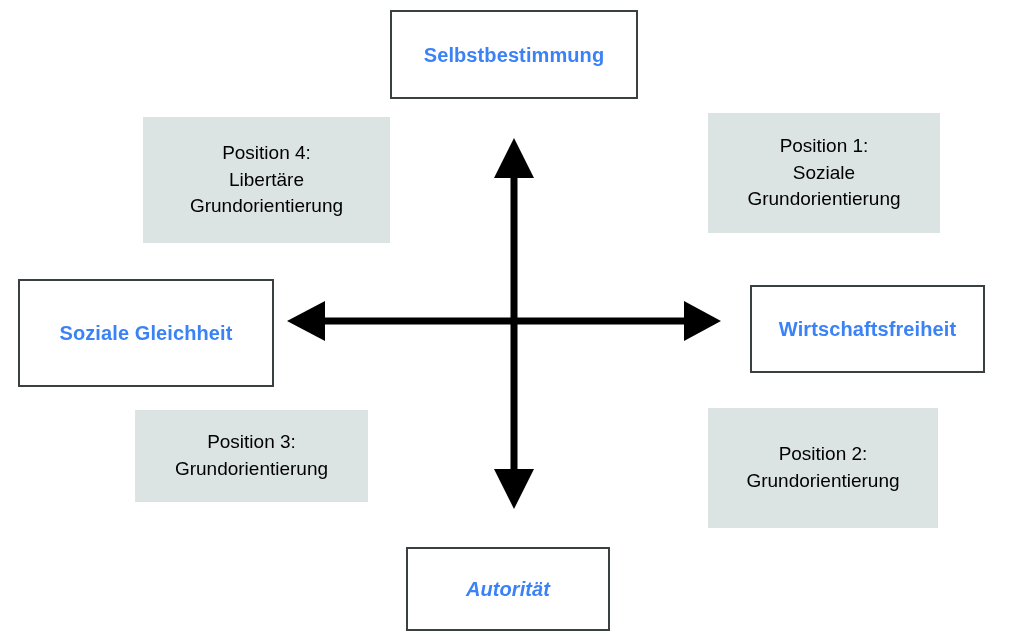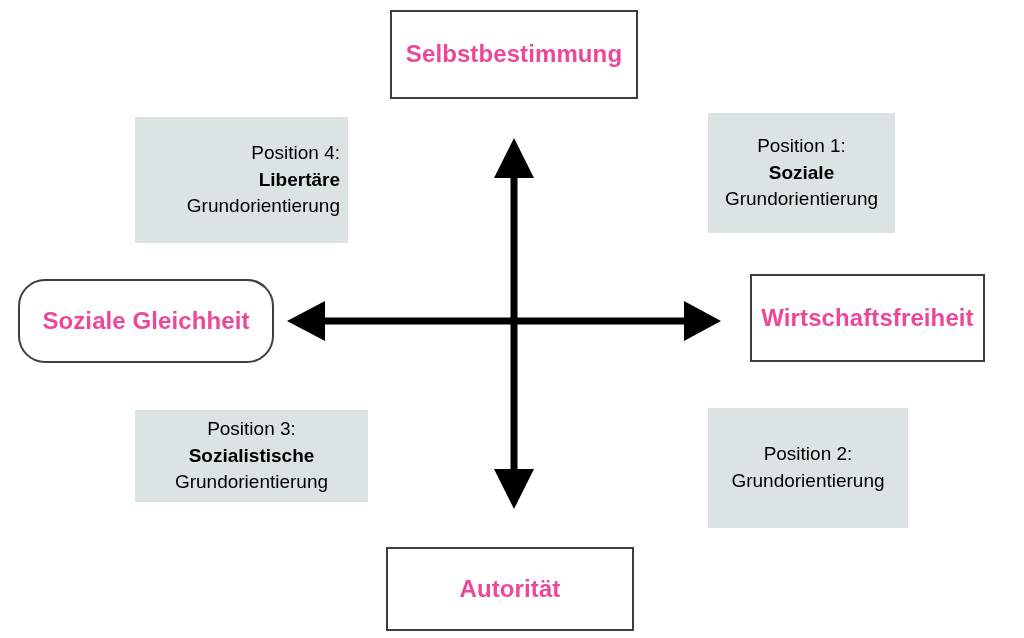--- a/index.html
+++ b/index.html
@@ -23,58 +23,58 @@
     position: absolute;
     box-sizing: border-box;
     background: #ffffff;
     border: 2px solid #3a3f42;
     display: flex;
     align-items: center;
     justify-content: center;
     text-align: center;
   }
   .axis-box .axis-label {
-    font-size: 24px;
+    font-size: 20px;
     font-weight: bold;
-    color: #ec4899;
+    color: #3b82f6;
     letter-spacing: 0.1px;
     line-height: 1.2;
   }
 
   #box-selbstbestimmung { left: 390px; top: 10px;  width: 248px; height: 89px; }
-  #box-autoritaet       { left: 386px; top: 547px; width: 248px; height: 84px; }
-  #box-soziale          { left: 18px;  top: 279px; width: 256px; height: 84px; border-radius: 27px; }
-  #box-wirtschaft       { left: 750px; top: 274px; width: 235px; height: 88px; }
+  #box-autoritaet       { left: 406px; top: 547px; width: 204px; height: 84px; font-style: italic; }
+  #box-soziale          { left: 18px;  top: 279px; width: 256px; height: 108px; }
+  #box-wirtschaft       { left: 750px; top: 285px; width: 235px; height: 88px; }
 
   
   .quad-box {
     position: absolute;
     box-sizing: border-box;
     background: #dce4e3;
     display: flex;
     flex-direction: column;
     align-items: center;
     justify-content: center;
     text-align: center;
     padding: 4px 8px;
   }
   .quad-box .q-line {
     font-size: 19px;
     color: #000000;
     line-height: 1.42;
     white-space: nowrap;
   }
   .quad-box .q-line.strong {
-    font-weight: bold;
+    font-weight: normal;
   }
 
-  #quad-pos4 { left: 135px; top: 117px; width: 213px; height: 126px; align-items: flex-end; }
-  #quad-pos1 { left: 708px; top: 113px; width: 187px; height: 120px; }
+  #quad-pos4 { left: 143px; top: 117px; width: 247px; height: 126px; }
+  #quad-pos1 { left: 708px; top: 113px; width: 232px; height: 120px; }
   #quad-pos3 { left: 135px; top: 410px; width: 233px; height: 92px; }
-  #quad-pos2 { left: 708px; top: 408px; width: 200px; height: 120px; }
+  #quad-pos2 { left: 708px; top: 408px; width: 230px; height: 120px; }
 
   
   #axes-svg {
     position: absolute;
     left: 0;
     top: 0;
     width: 1024px;
     height: 638px;
     pointer-events: none;
   }
@@ -122,21 +122,20 @@
   </div>
 
   <div class="quad-box" id="quad-pos1">
     <span class="q-line">Position 1:</span>
     <span class="q-line strong">Soziale</span>
     <span class="q-line">Grundorientierung</span>
   </div>
 
   <div class="quad-box" id="quad-pos3">
     <span class="q-line">Position 3:</span>
-    <span class="q-line strong">Sozialistische</span>
     <span class="q-line">Grundorientierung</span>
   </div>
 
   <div class="quad-box" id="quad-pos2">
     <span class="q-line">Position 2:</span>
     <span class="q-line">Grundorientierung</span>
   </div>
 
 </div>
 

